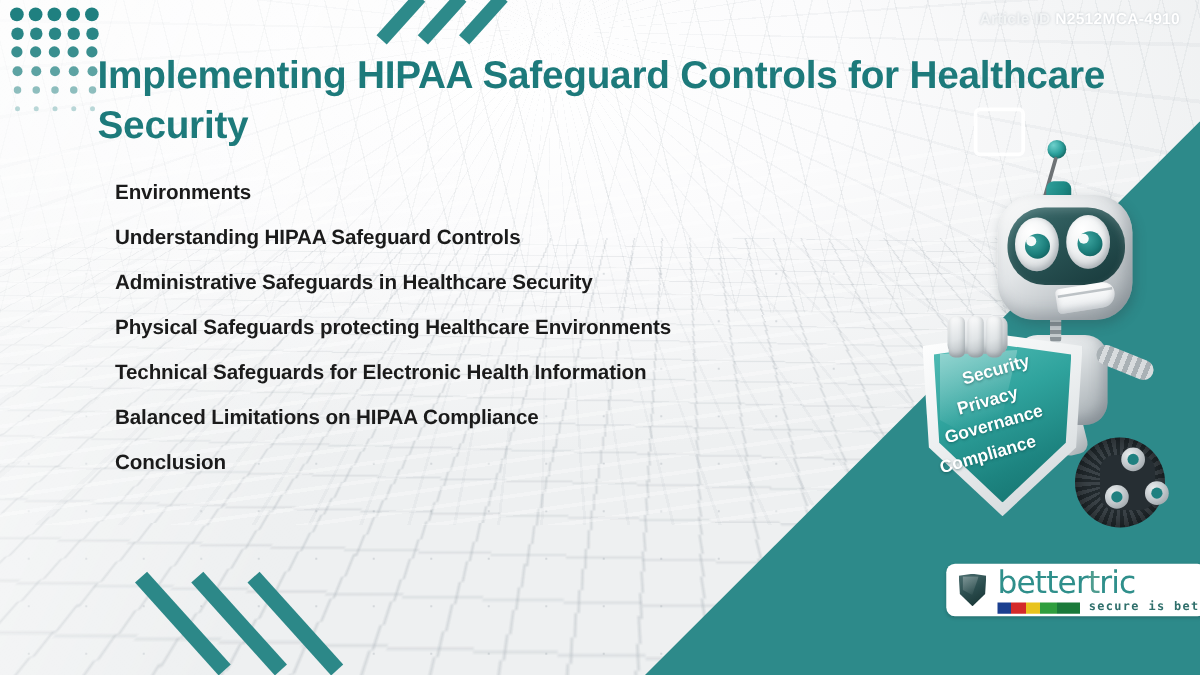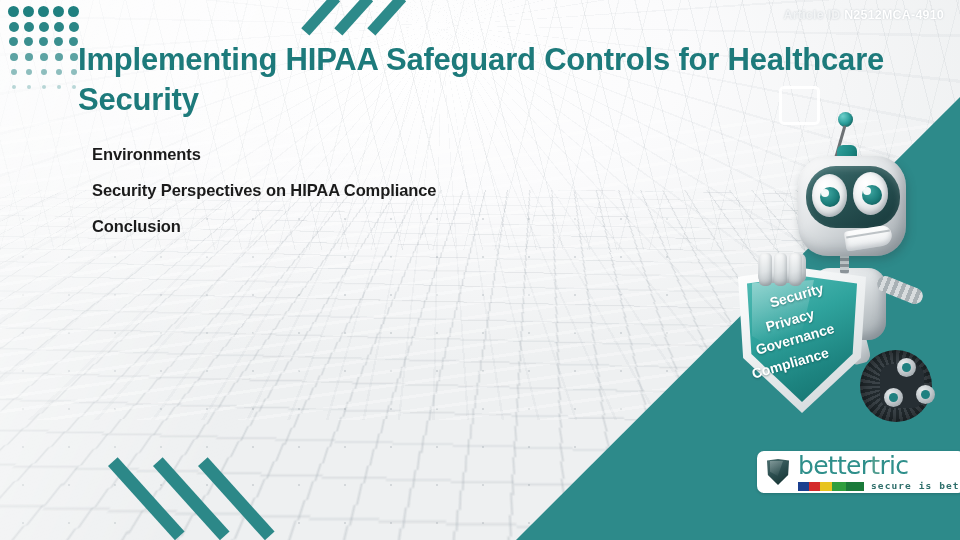--- a/index.html
+++ b/index.html
@@ -435,21 +435,25 @@
 
   <div class="article-id">
     <span class="lbl">Article ID</span>
     <span>N2512MCA-4910</span>
   </div>
 
   <div class="title">Implementing HIPAA Safeguard Controls for Healthcare Security</div>
 
   <div class="toc">
     <div class="toc-item">Environments</div>
-    <div class="toc-item">Security Perspectives on HIPAA Compliance</div>
+    <div class="toc-item">Understanding HIPAA Safeguard Controls</div>
+    <div class="toc-item">Administrative Safeguards in Healthcare Security</div>
+    <div class="toc-item">Physical Safeguards protecting Healthcare Environments</div>
+    <div class="toc-item">Technical Safeguards for Electronic Health Information</div>
+    <div class="toc-item">Balanced Limitations on HIPAA Compliance</div>
     <div class="toc-item">Conclusion</div>
   </div>
 
   <div>
     <div class="ant-ball"></div>
     <div class="ant-stem"></div>
     <div class="ant-base"></div>
 
     <div class="wheel"></div>
     <div class="wheel-hub"></div>

